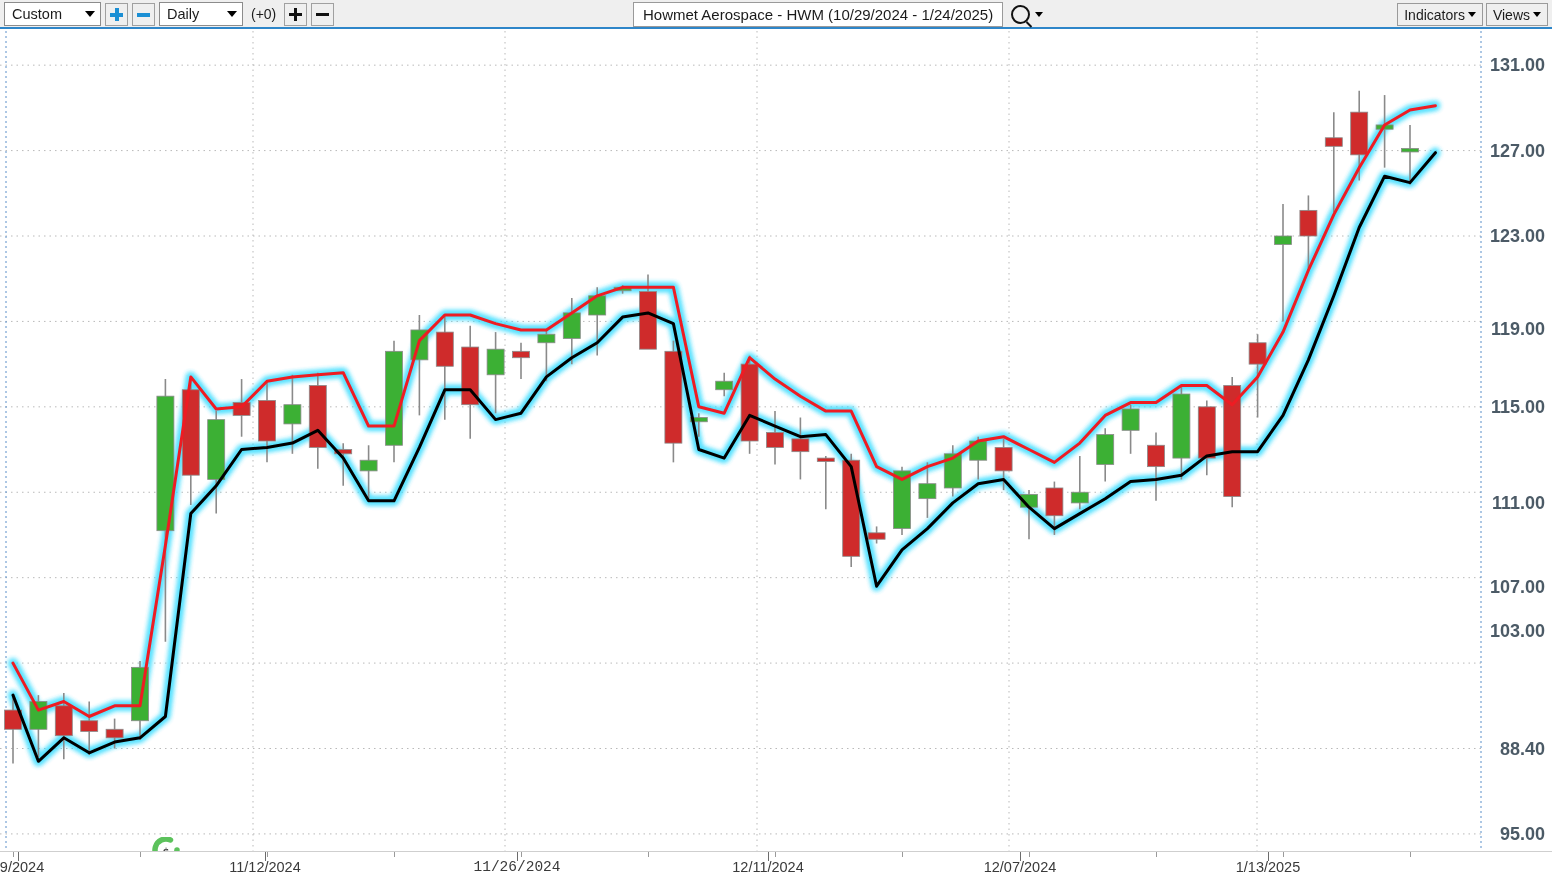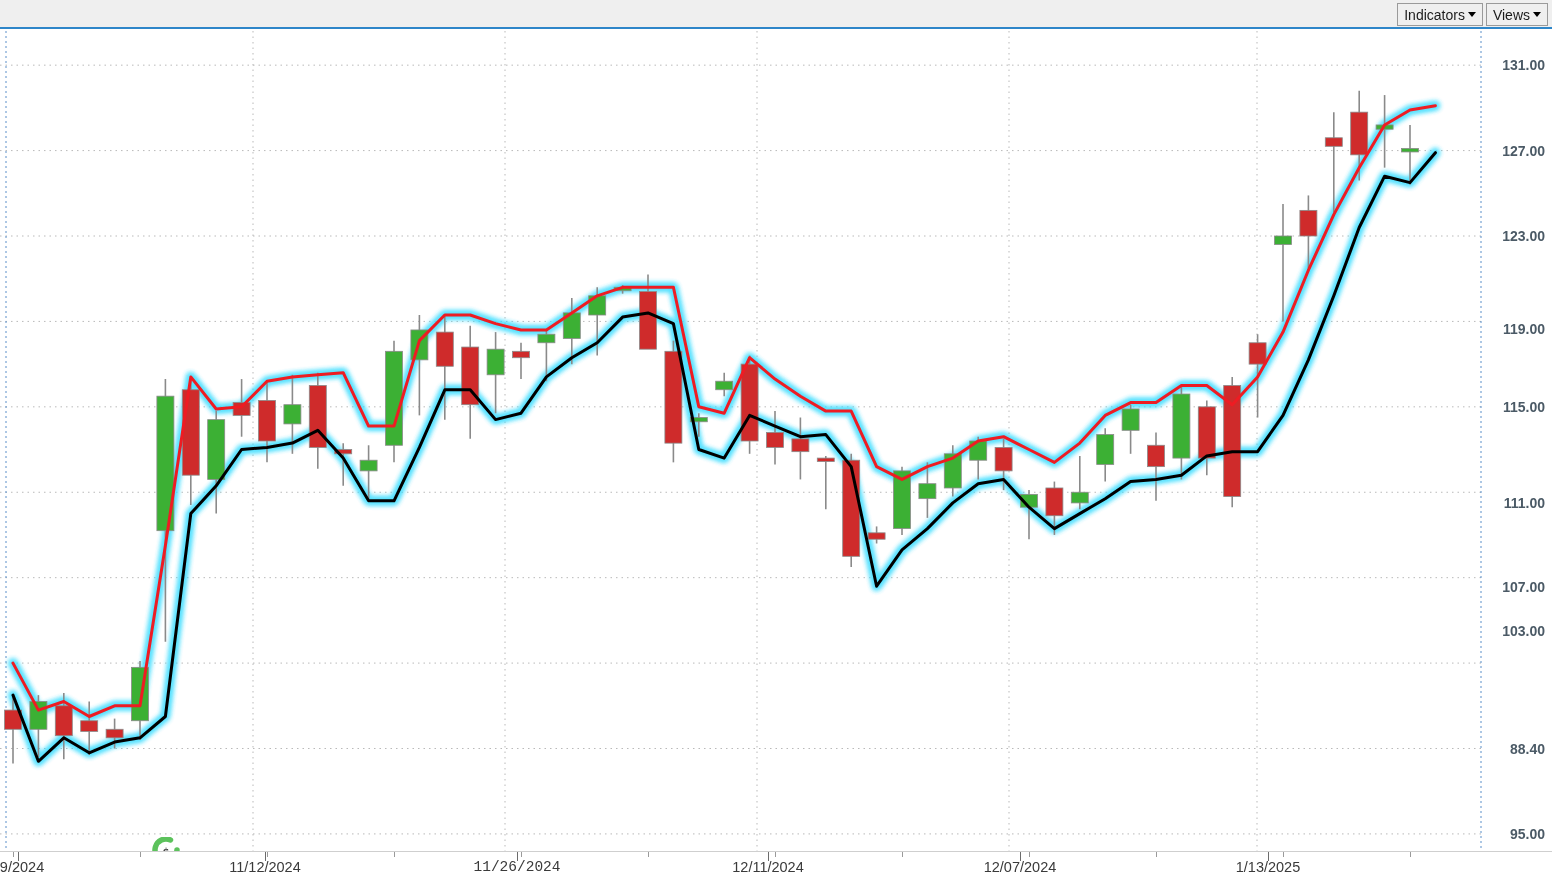--- a/index.html
+++ b/index.html
@@ -196,21 +196,21 @@
   
   #price-axis {
     position: absolute;
     left: 1483px; top: 31px;
     width: 69px; height: 820px;
     background: #fff;
   }
   .price-lbl {
     position: absolute;
     right: 7px;
-    font-size: 14px;
+    font-size: 18px;
     color: #4b5a66;
     transform: translateY(-50%);
     white-space: nowrap;
     font-weight: bold;
   }
 
   
   #time-axis {
     position: absolute;
     left: 0; top: 851px;
@@ -240,21 +240,52 @@
     position: absolute;
     left: 151px; top: 806px;
     width: 30px; height: 30px;
   }
 </style>
 </head>
 <body>
 
 <div id="toolbar">
 
-
+  <div class="tb-left">
+
+    <div class="combo" id="combo-custom">
+      <span class="cb-label">Custom</span>
+      <span class="cb-arrow">
+          <i class="caret-down"></i>
+        </span>
+    </div>
+
+    <div class="sq-btn plus-blue"></div>
+    <div class="sq-btn minus-blue"></div>
+
+    <div class="combo" id="combo-daily">
+      <span class="cb-label">Daily</span>
+      <span class="cb-arrow">
+          <i class="caret-down"></i>
+        </span>
+    </div>
+
+    <span class="tb-text">(+0)</span>
+
+    <div class="sq-btn plus-black"></div>
+    <div class="sq-btn minus-black"></div>
+  </div>
+
+  <div id="title-wrap">
+    <div id="title-box">Howmet Aerospace - HWM (10/29/2024 - 1/24/2025)</div>
+    <div id="search-icon-btn">
+      <span class="magnifier"></span>
+      <i class="caret-down small"></i>
+    </div>
+  </div>
 
   <div class="tb-right">
     <div class="btn">
       <span>Indicators</span>
       <i class="caret-down small"></i>
     </div>
     <div class="btn">
       <span>Views</span>
       <i class="caret-down small"></i>
     </div>

